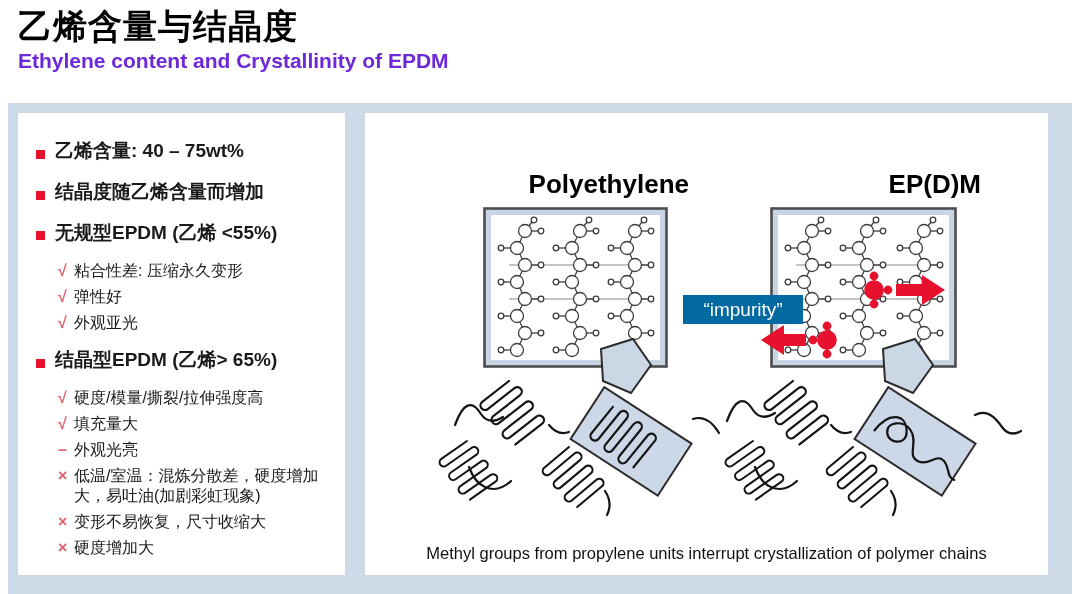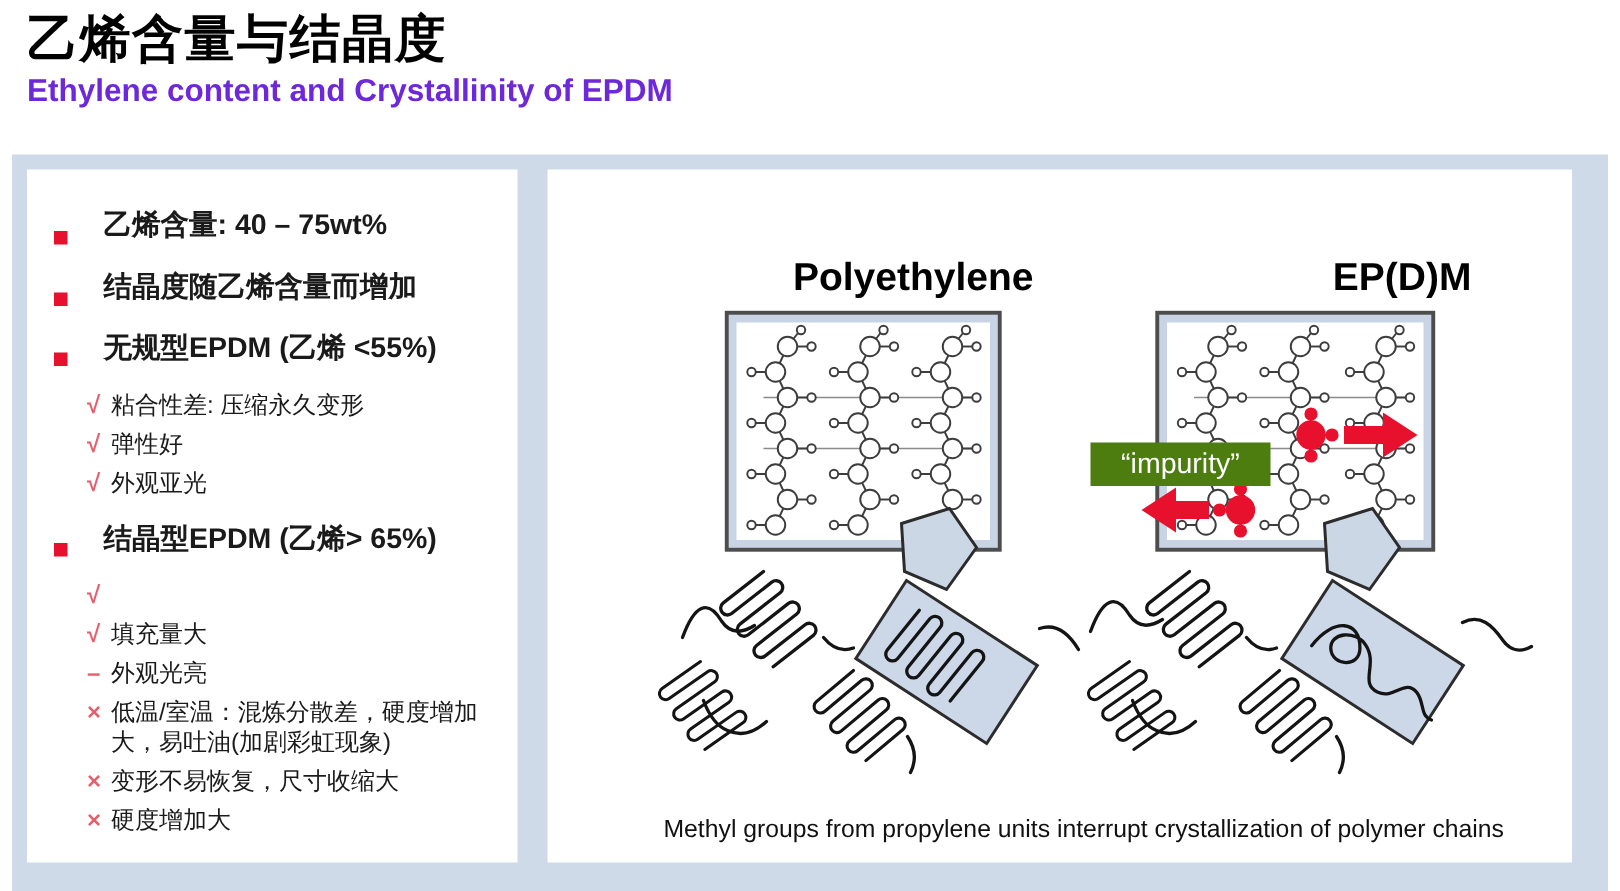--- a/index.html
+++ b/index.html
@@ -13,42 +13,42 @@
   .hdr{position:absolute;left:18px;top:6px;}
   .title-zh{font-size:34px;font-weight:bold;letter-spacing:1px;line-height:1.2;color:#000;}
   .title-en{font-size:21px;font-weight:bold;color:#6d28d9;margin-top:2px;}
   
   .stage{position:absolute;left:8px;top:103px;width:1064px;height:491px;background:#cfdae8;}
   .panel{position:absolute;top:10px;height:462px;background:#ffffff;}
   .panel.left{left:10px;width:327px;}
   .panel.right{left:357px;width:683px;}
   
   .bullets{padding:26px 14px 0 16px;}
-  .bullet-item{display:flex;align-items:flex-end;margin-bottom:17px;gap:14px;}
+  .bullet-item{display:flex;align-items:center;margin-bottom:17px;}
   .sq{flex:0 0 9px;width:9px;height:9px;margin:7px 10px 0 2px;}
   .bl{font-size:19px;font-weight:600;line-height:1.25;}
   .sub-list{margin:4px 0 14px 24px;}
   .sub-item{display:flex;align-items:flex-start;margin:5px 0;}
   .sub-mk{flex:0 0 16px;font-size:16px;font-weight:bold;line-height:1.3;}
   .sub-tx{font-size:16px;line-height:1.28;}
   
   .diag-title{position:absolute;top:56px;width:240px;text-align:right;
     font-size:26px;font-weight:bold;color:#000;}
   .diag-title.pe{left:84px;}
   .diag-title.ep{left:376px;}
   .molbox{position:absolute;top:94px;}
   .molbox.pe{left:118px;}
   .molbox.ep{left:405px;}
   .impurity{position:absolute;left:318px;top:182px;width:120px;height:29px;
     color:#fff;font-size:19px;line-height:29px;text-align:center;z-index:5;}
   .lamella{position:absolute;top:250px;}
   .lamella.pe{left:88px;}
   .lamella.ep{left:376px;}
   .caption{position:absolute;left:0;bottom:12px;width:100%;text-align:center;
-    font-size:16.5px;color:#111;padding-left:16px;}
+    font-size:16.5px;color:#111;}
   svg{display:block;overflow:visible;}
 </style>
 </head>
 <body>
 
 <div class="hdr">
   <div class="title-zh">乙烯含量与结晶度</div>
   <div class="title-en">Ethylene content and Crystallinity of EPDM</div>
 </div>
 
@@ -82,20 +82,21 @@
             <span class="sub-tx">外观亚光</span>
           </div>
         </div>
         <div class="bullet-item">
           <span class="sq" style="background: rgb(232, 17, 45);"></span>
           <span class="bl">结晶型EPDM (乙烯&gt; 65%)</span>
         </div>
         <div class="sub-list">
           <div class="sub-item">
             <span class="sub-mk" style="color: rgb(228, 96, 109);">√</span>
+            <span class="sub-tx">硬度/模量/撕裂/拉伸强度高</span>
           </div>
           <div class="sub-item">
             <span class="sub-mk" style="color: rgb(228, 96, 109);">√</span>
             <span class="sub-tx">填充量大</span>
           </div>
           <div class="sub-item">
             <span class="sub-mk" style="color: rgb(228, 96, 109);">–</span>
             <span class="sub-tx">外观光亮</span>
           </div>
           <div class="sub-item">
@@ -192,21 +193,21 @@
           <line x1="43" y1="133" x2="57" y2="133"></line>
           <circle cx="57" cy="119" r="3.6"></circle>
             <circle cx="57" cy="147" r="3.6"></circle>
           <circle cx="43" cy="133" r="3.6"></circle>
             <circle cx="57" cy="133" r="9"></circle>
           <polygon points="36,127 14,127 14,118 -9,133 14,148 14,139 36,139" stroke="none"></polygon>
         </g>
       </svg>
     </div>
 
-    <div class="impurity" style="background: #4d7c0f; margin-left: 44px;">“impurity”</div>
+    <div class="impurity" style="background: #0369a1;">“impurity”</div>
 
     <div class="lamella pe">
       <svg width="280" height="170" viewBox="0 0 280 170">
         <g fill="none" stroke="#141414" stroke-width="2.2" stroke-linecap="round">
           <path d="M2,62 c8,-22 17,-26 26,-11 c6,9 14,8 22,3"></path>
           <path d="M96,62 q9,11 20,7"></path>
           <path d="M58,118 q-13,12 -26,6 q-10,-4 -16,-20"></path>
           <path d="M152,128 q8,12 2,24"></path>
         </g>
         <polygon points="148,-14 180,-24 198,2 178,30 150,18" fill="#ccd7e6" stroke="#2c2c2c" stroke-width="2"></polygon>

